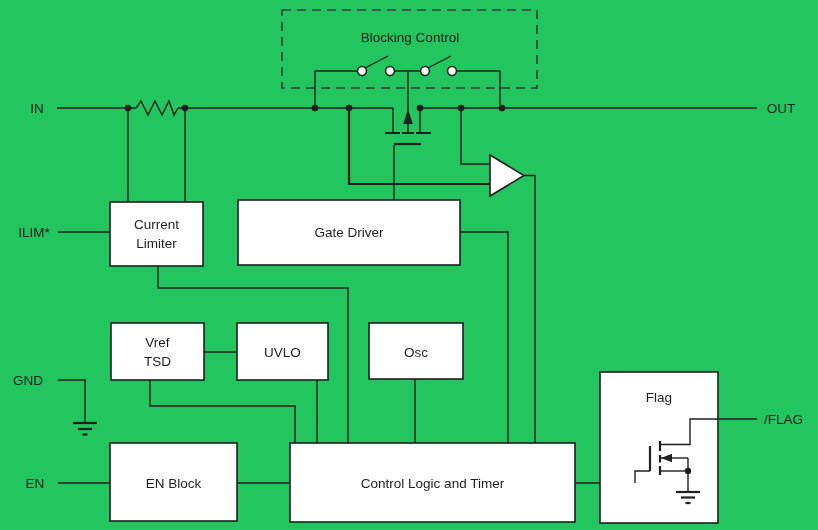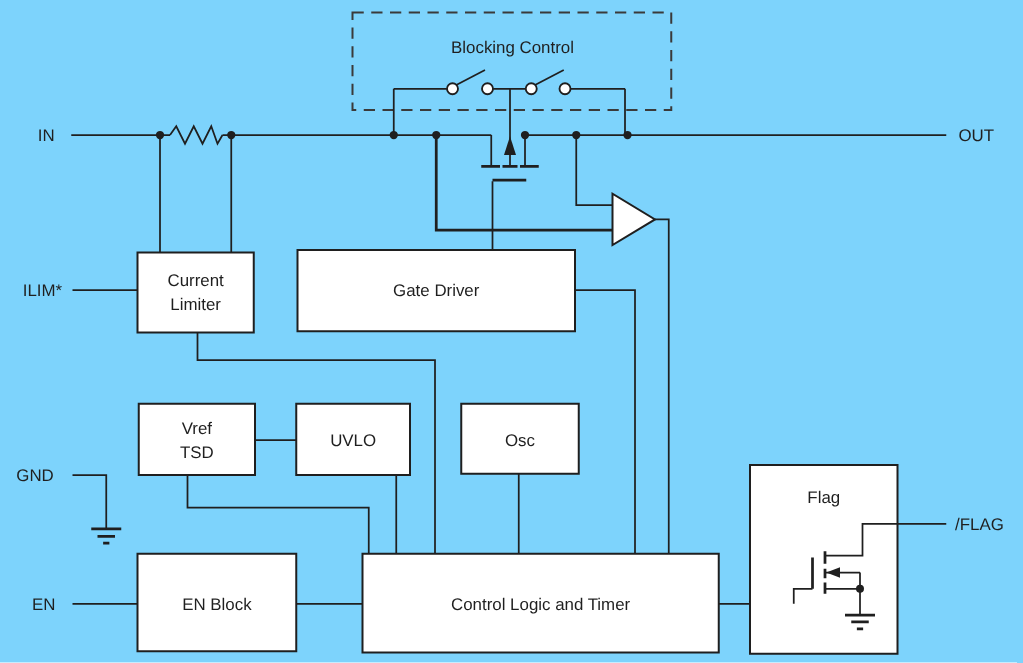--- a/index.html
+++ b/index.html
@@ -1,19 +1,19 @@
 <!DOCTYPE html>
 <html><head>
 <meta charset="utf-8">
 <style>
   html,body{margin:0;padding:0;background:#ffffff;}
   .stage{
     position:relative;
     width:818px;height:530px;
-    background:#7dd3fc;
+    background:#22c55e;
     font-family:"Liberation Sans", sans-serif;
     overflow:hidden;
   }
   svg{display:block;}
   .wire{fill:none;stroke:#1f1f1f;stroke-width:1.4;}
   .wire-thick{fill:none;stroke:#1f1f1f;stroke-width:2.2;}
   .box{fill:#ffffff;stroke:#1f1f1f;stroke-width:1.6;}
   .dashed-box{fill:none;stroke:#3a3a3a;stroke-width:1.6;stroke-dasharray:9 6;}
   .lbl{fill:#1f1f1f;font-size:13.5px;font-family:"Liberation Sans",sans-serif;}
   .dot{fill:#1f1f1f;stroke:none;}

